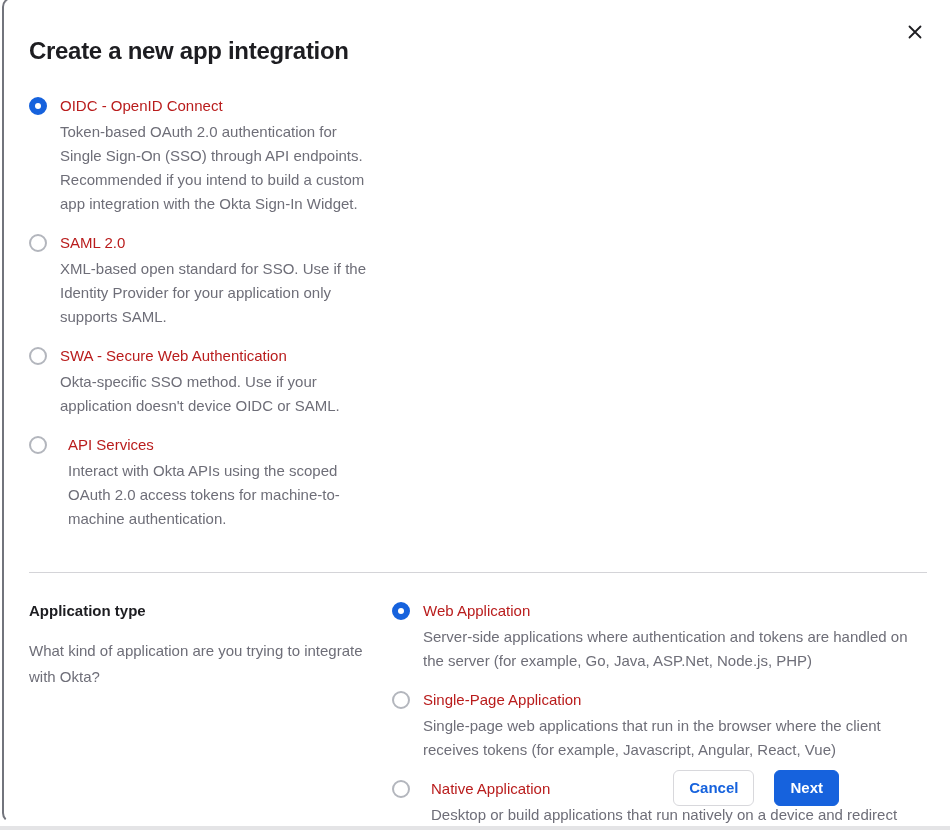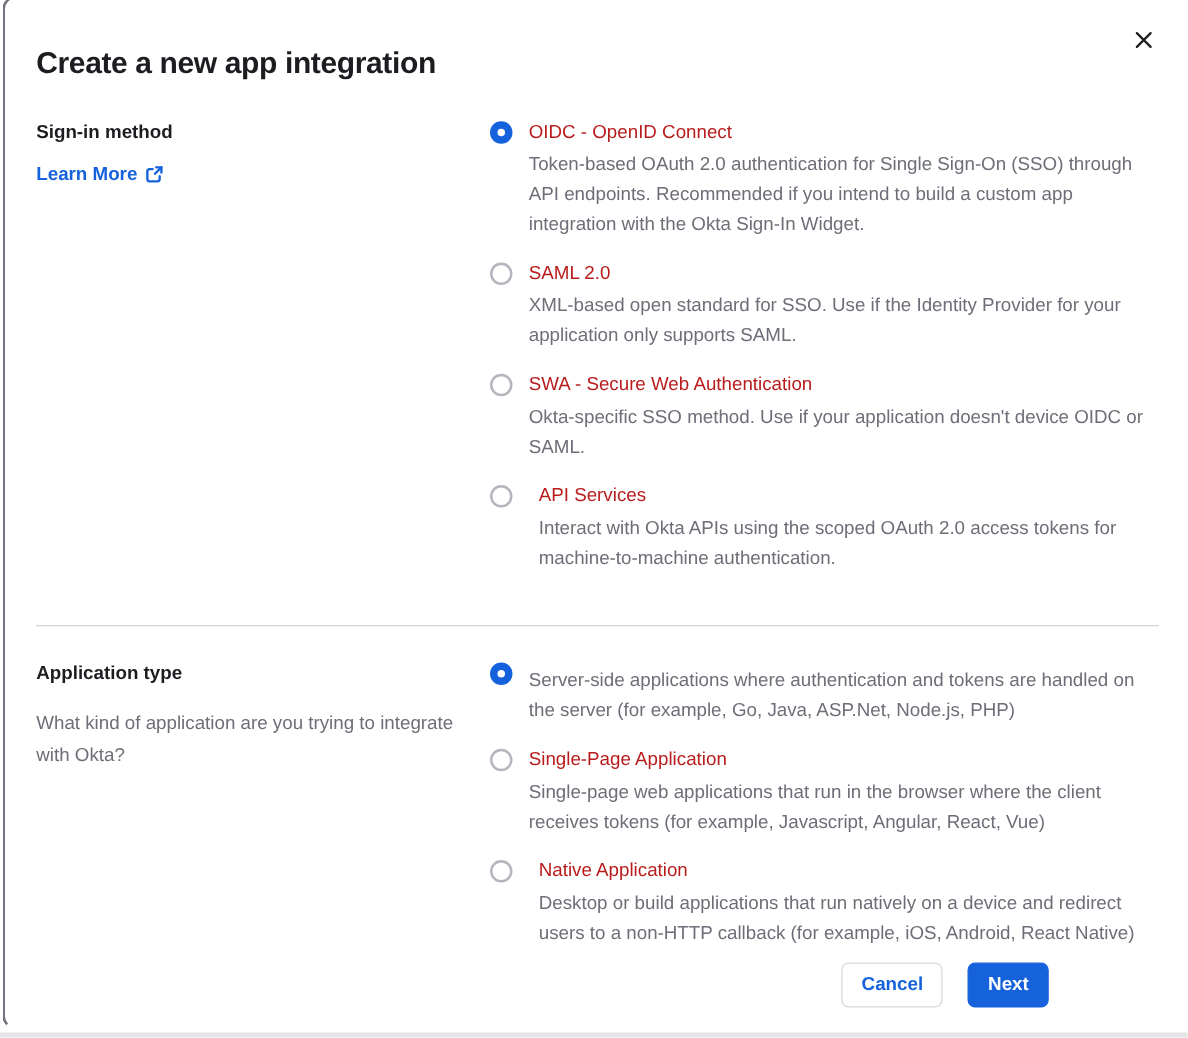--- a/index.html
+++ b/index.html
@@ -155,33 +155,20 @@
   <div class="close-btn">
     <svg width="16" height="16" viewBox="0 0 16 16">
       <path d="M2.5 2.5 L13.5 13.5 M13.5 2.5 L2.5 13.5" stroke="#1d1d21" stroke-width="1.8" stroke-linecap="round"></path>
     </svg>
   </div>
 
   <h1 class="dialog-title">Create a new app integration</h1>
 
   <div class="section">
     <div>
-      <div class="section-heading">Sign-in method</div>
-      <a class="learn-more">
-        <span>Learn More</span>
-        <span style="display:inline-flex;">
-          <svg width="15" height="15" viewBox="0 0 16 16" fill="none">
-            <path d="M6.5 3.5 H4 C2.9 3.5 2 4.4 2 5.5 V12 C2 13.1 2.9 14 4 14 H10.5 C11.6 14 12.5 13.1 12.5 12 V9.5" stroke="#1662dd" stroke-width="2" stroke-linecap="round"></path>
-            <path d="M9.5 2 H14 V6.5" stroke="#1662dd" stroke-width="2" stroke-linecap="round" stroke-linejoin="round"></path>
-            <path d="M14 2 L8.5 7.5" stroke="#1662dd" stroke-width="2" stroke-linecap="round"></path>
-          </svg>
-        </span>
-      </a>
-    </div>
-    <div>
       <div class="option">
         <div class="radio selected"></div>
         <div>
           <div class="option-label">OIDC - OpenID Connect</div>
           <div class="option-desc">Token-based OAuth 2.0 authentication for Single Sign-On (SSO) through API endpoints. Recommended if you intend to build a custom app integration with the Okta Sign-In Widget.</div>
         </div>
       </div>
       <div class="option">
         <div class="radio"></div>
         <div>
@@ -210,20 +197,21 @@
 
   <div class="section" style="margin-top:28px;">
     <div>
       <div class="section-heading">Application type</div>
       <p class="left-para">What kind of application are you trying to integrate with Okta?</p>
     </div>
     <div>
       <div class="option">
         <div class="radio selected"></div>
         <div>
+          <div class="option-label">Web Application</div>
           <div class="option-desc">Server-side applications where authentication and tokens are handled on the server (for example, Go, Java, ASP.Net, Node.js, PHP)</div>
         </div>
       </div>
       <div class="option">
         <div class="radio"></div>
         <div>
           <div class="option-label">Single-Page Application</div>
           <div class="option-desc">Single-page web applications that run in the browser where the client receives tokens (for example, Javascript, Angular, React, Vue)</div>
         </div>
       </div>

